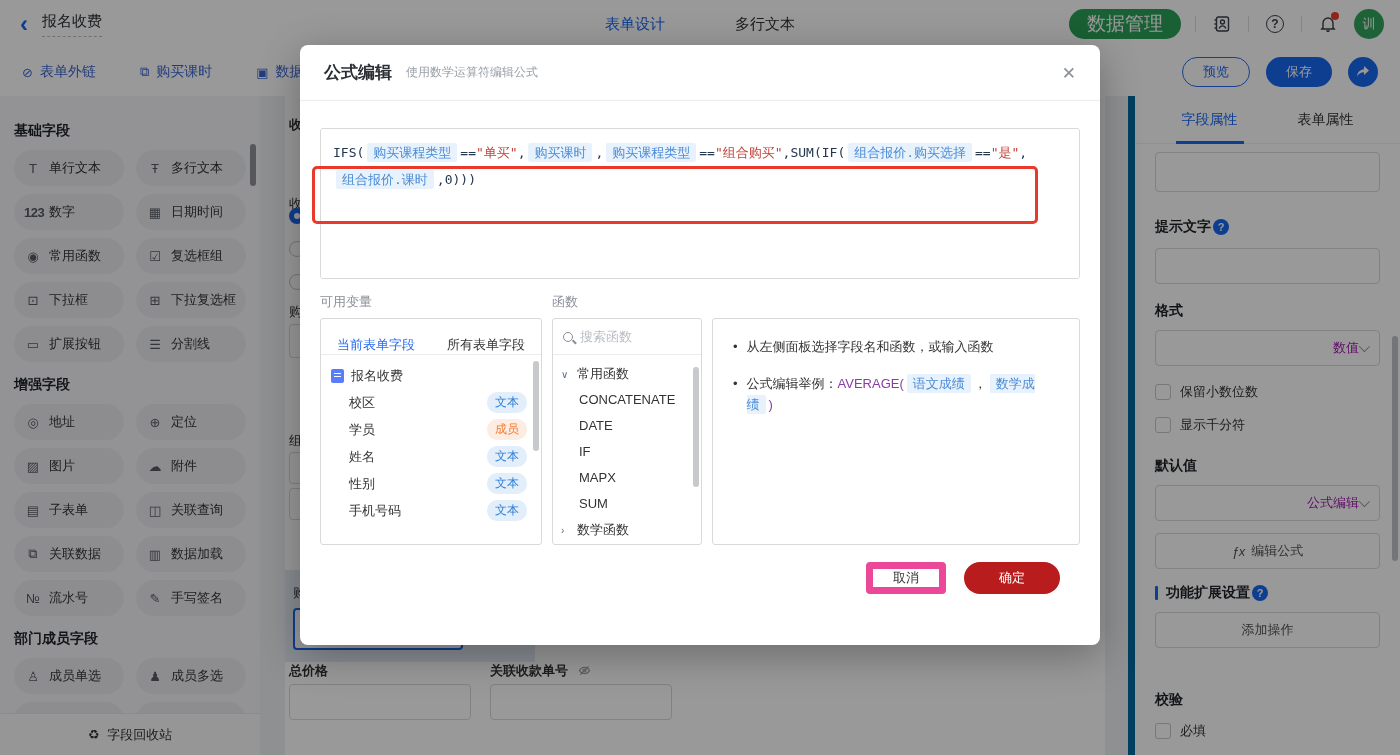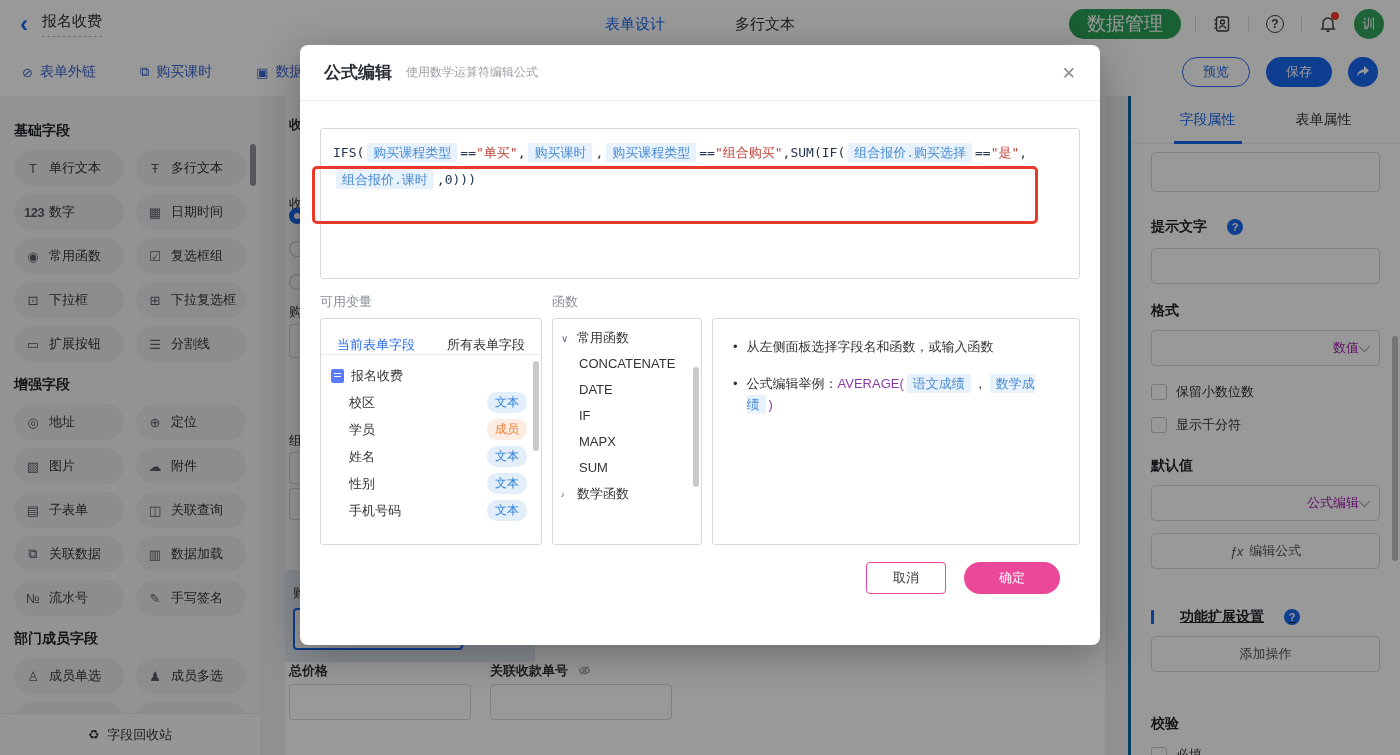--- a/index.html
+++ b/index.html
@@ -46,28 +46,28 @@
   .cv-label { position:absolute; font-size:13px; color:#333; white-space:nowrap; }
   .cv-label.bold { font-weight:bold; }
   .radio { position:absolute; width:16px; height:16px; border:1px solid #c3c6cc; border-radius:50%; background:#fff; }
   .radio.sel { border:5px solid #1868f1; }
   .cv-input { position:absolute; border:1px solid #d9d9d9; border-radius:4px; background:#fff; }
   .cv-selected { position:absolute; left:0px; top:474px; width:250px; height:92px; background:#e3ebf5; }
   .cv-input.focus { border:2px solid #1868f1; }
   .eye-off-icon { color:#9aa0a8; margin-left:6px; vertical-align:-2px; }
 
   
-  .right-sidebar { position:absolute; left:1128px; top:96px; width:272px; height:659px; background:#fff; border-left:3px solid #0369a1; z-index:1; }
+  .right-sidebar { position:absolute; left:1128px; top:96px; width:272px; height:659px; background:#fff; border-left:7px solid #0369a1; z-index:1; }
   .rs-tabs { height:48px; display:flex; align-items:center; justify-content:center; gap:60px; border-bottom:1px solid #f0f0f0; }
   .rs-tab { font-size:14px; color:#333; position:relative; height:48px; display:flex; align-items:center; cursor:pointer; }
   .rs-tab.active { color:#1868f1; }
   .rs-tab.active::after { content:""; position:absolute; left:-6px; right:-6px; bottom:0; height:3px; background:#1868f1; }
   .rs-body { padding:8px 20px 0; }
   .rs-box { border:1px solid #d9d9d9; border-radius:4px; height:40px; background:#fff; }
-  .rs-label { font-size:14px; font-weight:bold; color:#1f2329; display:flex; align-items:center; gap:20px; }
+  .rs-label { font-size:14px; font-weight:bold; color:#1f2329; display:flex; align-items:center; gap:2px; }
   .q-badge { width:16px; height:16px; background:#1868f1; border-radius:50%; color:#fff; font-size:11px; font-weight:bold; display:flex; align-items:center; justify-content:center; }
   .rs-input { border:1px solid #d9d9d9; border-radius:4px; height:36px; background:#fff; }
   .rs-select { border:1px solid #d9d9d9; border-radius:4px; height:36px; background:#fff; display:flex; align-items:center; justify-content:flex-end; padding:0 12px; color:#a21caf; cursor:pointer; }
   .chev-down { width:8px; height:8px; border-right:1.6px solid #999; border-bottom:1.6px solid #999; transform:rotate(45deg) translateY(-2px); }
   .cb-row { display:flex; align-items:center; gap:9px; color:#333; cursor:pointer; }
   .cb { width:16px; height:16px; border:1px solid #c5c8cd; border-radius:3px; background:#fff; flex:none; }
   .rs-btn { border:1px solid #d9d9d9; border-radius:4px; height:36px; display:flex; align-items:center; justify-content:center; color:#555; background:#fff; cursor:pointer; gap:6px; }
   .accent { display:inline-block; width:3px; height:14px; background:#1868f1; margin-right:6px; border-radius:1px; }
   .rs-scroll { position:absolute; right:2px; top:240px; width:6px; height:225px; background:#c2c4c8; border-radius:3px; }
 
@@ -122,22 +122,22 @@
   .fn-chev { color:#5a6a8c; font-size:10px; width:10px; }
   .fn-item { height:26px; line-height:26px; padding-left:26px; color:#333; cursor:pointer; font-size:13px; }
   .fp-scroll { position:absolute; right:2px; top:48px; width:6px; height:120px; background:#c7c9cd; border-radius:3px; }
 
   .hint-list { padding:18px 20px; display:flex; flex-direction:column; gap:16px; }
   .hint-item { display:flex; gap:9px; color:#333; line-height:1.6; font-size:13px; }
   .hint-bullet { color:#333; }
   .tk-fn { color:#8b3aa8; }
 
   .modal-footer { display:flex; justify-content:flex-end; gap:18px; padding:17px 20px 0; }
-  .btn-cancel { width:80px; height:32px; border:1px solid #ec4899; border-radius:4px; background:#fff; color:#333; display:flex; align-items:center; justify-content:center; cursor:pointer; }
-  .btn-confirm { width:96px; height:32px; border-radius:16px; background:#ec4899; color:#fff; display:flex; align-items:center; justify-content:center; cursor:pointer; }
+  .btn-cancel { width:80px; height:32px; border:7px solid #ec4899; border-radius:4px; background:#fff; color:#333; display:flex; align-items:center; justify-content:center; cursor:pointer; }
+  .btn-confirm { width:96px; height:32px; border-radius:16px; background:#b91c1c; color:#fff; display:flex; align-items:center; justify-content:center; cursor:pointer; }
 </style>
 </head>
 <body>
 
 <div class="topbar">
   <span class="back-chevron">‹</span>
   <span class="app-title">报名收费</span>
   <div class="center-tabs">
     <span class="center-tab active">表单设计</span>
     <span class="center-tab">多行文本</span>
@@ -366,21 +366,21 @@
         <span>默认值</span>
       </div>
     <div class="rs-select" style="margin-top:10px;">
       <span>公式编辑</span>
       <span class="chev-down"></span>
     </div>
     <div class="rs-btn" style="margin-top:12px;">
       <span style="font-style:italic;">ƒx</span>
       <span>编辑公式</span>
     </div>
-    <div class="rs-label" style="margin-top:39px;text-decoration:underline;">
+    <div class="rs-label" style="margin-top:15px;">
       <span class="accent"></span>
       <span>功能扩展设置</span>
       <span class="q-badge">?</span>
     </div>
     <div class="rs-btn" style="margin-top:10px;">
       <span>添加操作</span>
     </div>
     <div class="rs-label" style="margin-top:43px;">
         <span>校验</span>
       </div>
@@ -444,20 +444,24 @@
             </div>
             <div class="var-row">
               <span>手机号码</span>
               <span class="badge blue">文本</span>
             </div>
           </div>
         <div class="vp-scroll"></div>
       </div>
 
       <div class="panel panel-fns">
+        <div class="fn-search">
+          <span class="mag-icon"></span>
+          <input type="text" placeholder="搜索函数" style="">
+        </div>
         <div class="fn-list" id="fn-list">
             <div class="fn-group">
               <span class="fn-chev">∨</span>
               <span>常用函数</span>
             </div>
             <div class="fn-item">CONCATENATE</div>
             <div class="fn-item">DATE</div>
             <div class="fn-item">IF</div>
             <div class="fn-item">MAPX</div>
             <div class="fn-item">SUM</div>

